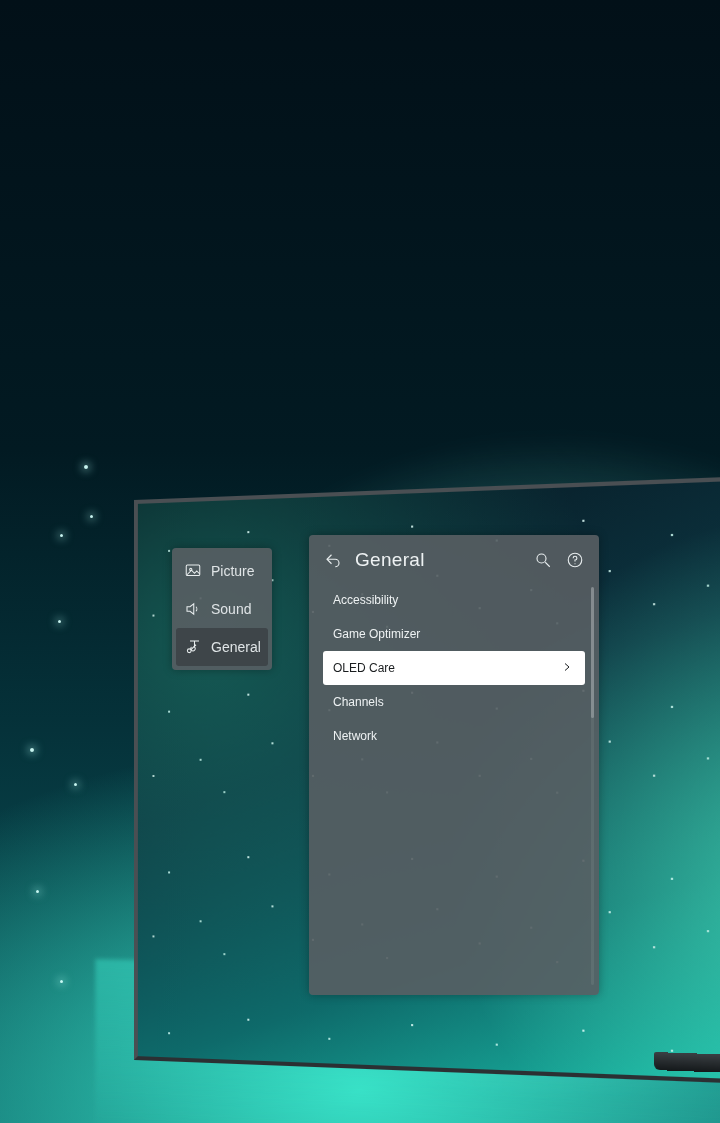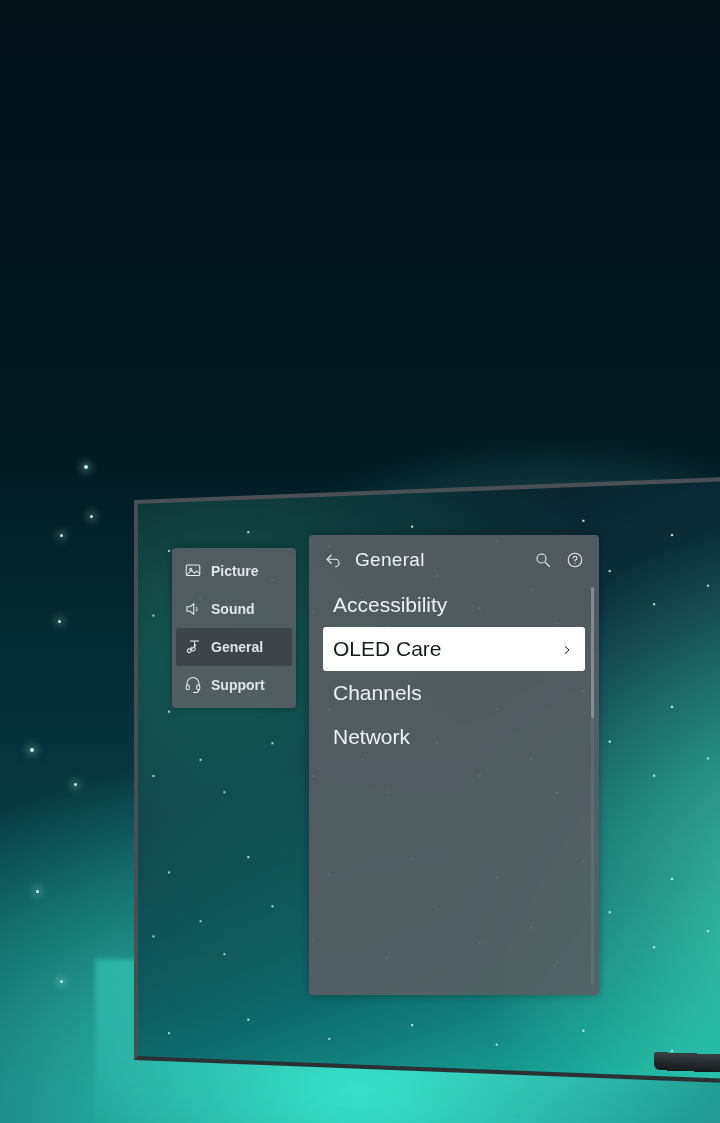--- a/index.html
+++ b/index.html
@@ -110,23 +110,22 @@
     position: absolute;
     background: rgba(88,94,99,0.9);
     border-radius: 4px;
     color: #eef2f3;
     box-shadow: 0 0 10px rgba(0,0,0,0.3);
   }
 
   .sidebar {
     left: 172px;
     top: 548px;
-    width: 124px;
+    width: 100px;
     padding: 4px 0;
-    font-weight: bold;
   }
   .side-item {
     display: flex;
     align-items: center;
     gap: 9px;
     padding: 10px 12px;
     font-size: 14px;
     line-height: 1;
     color: #dfe4e6;
     cursor: pointer;
@@ -198,21 +197,21 @@
     top: 0;
     height: 33%;
     background: rgba(255,255,255,0.25);
     border-radius: 2px;
   }
   .row {
     display: flex;
     align-items: flex-start;
     justify-content: space-between;
     padding: 10px 24px;
-    font-size: 21px;
+    font-size: 12px;
     font-weight: 300;
     color: #eef2f3;
     cursor: pointer;
   }
   .row.selected {
     background: #ffffff;
     color: #1a1d1f;
     font-weight: 400;
     margin: 0 14px;
     padding: 10px 10px;
@@ -276,31 +275,20 @@
       <svg viewBox="0 0 24 24">
           <path d="M14 4 L14 12 A3 3 0 1 1 10 12"></path>
           <path d="M8 4 L20 4"></path>
           <circle cx="7" cy="17" r="2.5"></circle>
           <path d="M9.3 15.5 L16 9"></path>
         </svg>
     </span>
     <span>General</span>
   </div>
 
-  <div class="side-item">
-    <span class="side-ic">
-      <svg viewBox="0 0 24 24">
-          <path d="M4 13 L4 10 A8 8 0 0 1 20 10 L20 13"></path>
-          <rect x="3" y="12" width="4" height="6" rx="1.5"></rect>
-          <rect x="17" y="12" width="4" height="6" rx="1.5"></rect>
-          <path d="M20 18 A4 4 0 0 1 16 22 L12 22"></path>
-        </svg>
-    </span>
-    <span>Support</span>
-  </div>
 
 </div>
 
 <div class="panel main">
 
   <div class="main-head">
     <span class="back-ic">
       <svg viewBox="0 0 24 24">
           <path d="M10 5 L4 11 L10 17"></path>
           <path d="M4 11 L15 11 A5 5 0 0 1 15 21"></path>
@@ -319,20 +307,23 @@
           <path d="M9.5 9.5 A2.5 2.5 0 1 1 12 12 L12 14"></path>
           <circle cx="12" cy="17" r="0.8" fill="#e8edee" stroke="none"></circle>
         </svg>
     </span>
   </div>
 
   <div class="main-list">
 
     <div class="row">
       <span>Accessibility</span>
+    </div>
+    <div class="row">
+      <span>Game Optimizer</span>
     </div>
     <div class="row selected">
       <span>OLED Care</span>
       <span class="chev">
         <svg viewBox="0 0 24 24">
             <path d="M8 5 L16 12 L8 19"></path>
           </svg>
       </span>
     </div>
     <div class="row">

